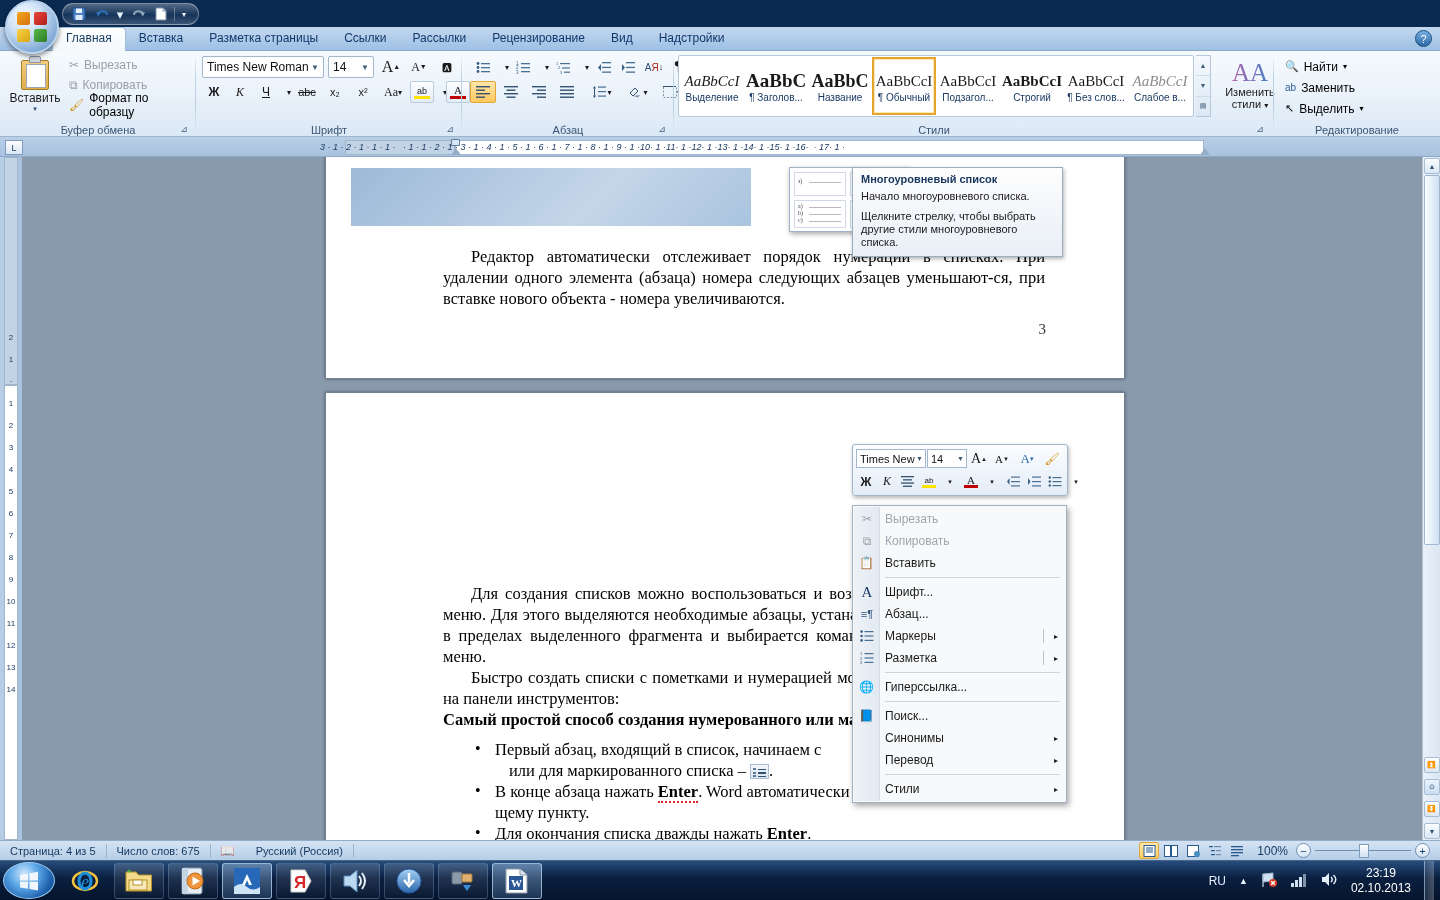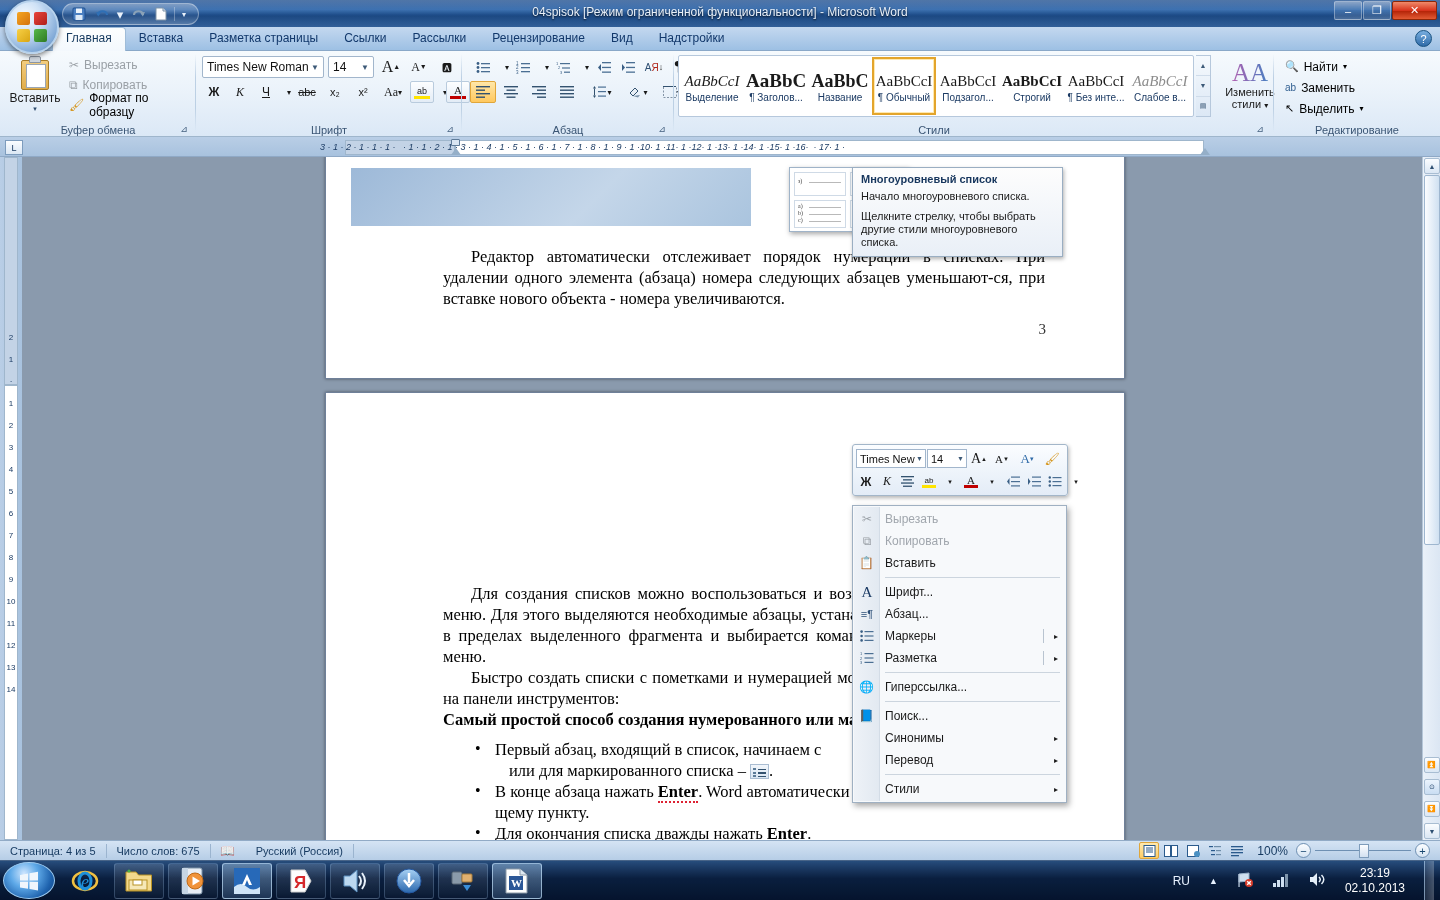--- a/index.html
+++ b/index.html
@@ -324,39 +324,30 @@
   .tb-item {
     position: absolute; top: 2px; width: 50px; height: 36px;
     display: flex; align-items: center; justify-content: center;
     border: 1px solid rgba(160,200,240,.25); border-radius: 3px;
     background: linear-gradient(to bottom, rgba(255,255,255,.14), rgba(255,255,255,.02));
   }
   .tb-item.active {
     background: linear-gradient(to bottom, rgba(190,225,255,.40), rgba(120,170,225,.22));
     border: 1px solid rgba(200,230,255,.65);
   }
-  .tray { position: absolute; right: 0; top: 0; height: 40px; display: flex; align-items: center; gap: 19px; padding-right: 6px; }
+  .tray { position: absolute; right: 0; top: 0; height: 40px; display: flex; align-items: center; gap: 13px; padding-right: 6px; }
   .tray-txt { color: #e8f2ff; font-size: 12px; }
   .clock { color: #fff; font-size: 12px; text-align: center; line-height: 15px; }
   .showdesk { width: 10px; height: 40px; background: linear-gradient(to right, rgba(255,255,255,.10), rgba(255,255,255,.25)); border-left: 1px solid rgba(180,215,250,.5); }
 </style>
 </head>
 <body>
 
 <div class="app">
 
-  <div class="titlebar">
-    <div class="glass"></div>
-    <div class="win-title">04spisok [Режим ограниченной функциональности] - Microsoft Word</div>
-    <div class="win-buttons">
-      <div class="winbtn">–</div>
-      <div class="winbtn">❐</div>
-      <div class="winbtn close">✕</div>
-    </div>
-  </div>
 
   <div class="orb">
     <div class="orb-inner">
       <div class="orb-q" style="left:0;top:0;background:linear-gradient(135deg,#f5a623,#d4720d)"></div>
       <div class="orb-q" style="right:0;top:0;background:linear-gradient(135deg,#e8453c,#b01f18)"></div>
       <div class="orb-q" style="left:0;bottom:0;background:linear-gradient(135deg,#f7d046,#d9a513)"></div>
       <div class="orb-q" style="right:0;bottom:0;background:linear-gradient(135deg,#57b84a,#2e7a24)"></div>
     </div>
   </div>
 
@@ -625,21 +616,21 @@
         <div class="style-cell">
           <div class="style-preview">AaBbCcI</div>
           <div class="style-name">Подзагол...</div>
         </div>
         <div class="style-cell">
           <div class="style-preview" style="font-weight:bold">AaBbCcI</div>
           <div class="style-name">Строгий</div>
         </div>
         <div class="style-cell">
           <div class="style-preview">AaBbCcI</div>
-          <div class="style-name">¶ Без инте...</div>
+          <div class="style-name">¶ Без слов...</div>
         </div>
         <div class="style-cell">
           <div class="style-preview" style="font-style:italic;color:#8c8c8c">AaBbCcI</div>
           <div class="style-name">Слабое в...</div>
         </div>
       </div>
       <div class="gal-scroll" style="left:522px">
         <div>▲</div>
         <div>▼</div>
         <div style="border-bottom:none">▤</div>

